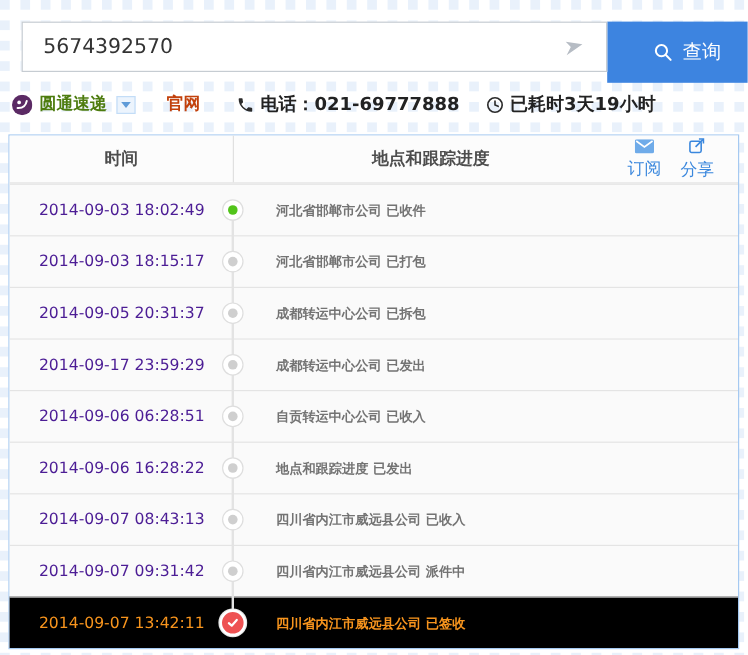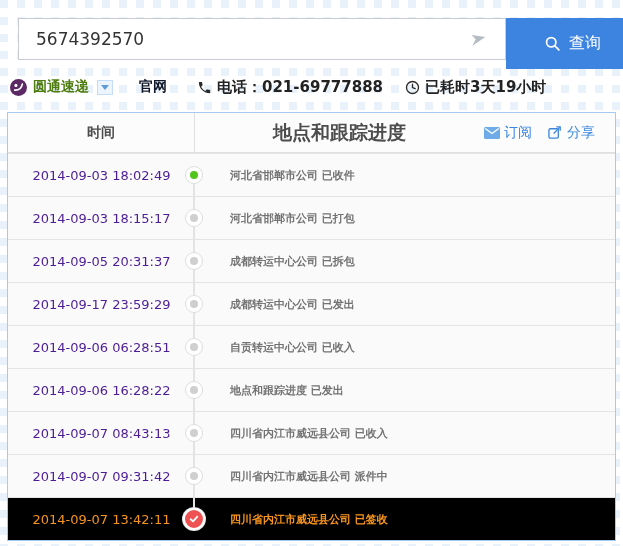--- a/index.html
+++ b/index.html
@@ -32,40 +32,40 @@
 
   
   .courier-bar { position:absolute; top:72px; left:10px; height:30px; display:flex; align-items:center; z-index:5; }
   .courier-logo { width:17px; height:17px; flex:0 0 auto; }
   .courier-name { margin-left:6px; color:#4d7c0f; font-size:14px; font-weight:bold; text-decoration:none; cursor:pointer; }
   .dropdown-toggle {
     margin-left:8px; width:16px; height:15px; background:#ecf4fd; border:1px solid #c3ddf7;
     display:flex; align-items:center; justify-content:center; cursor:pointer;
   }
   .dropdown-caret { width:0; height:0; border-left:4px solid transparent; border-right:4px solid transparent; border-top:5px solid #5f9bd8; }
-  .website-link { margin-left:26px; color:#0f172a; font-size:14px; font-weight:bold; text-decoration:none; cursor:pointer; }
+  .website-link { margin-left:26px; color:#c2410c; font-size:14px; font-weight:bold; text-decoration:none; cursor:pointer; }
   .phone-group { margin-left:30px; display:flex; align-items:center; gap:5px; }
   .phone-text { font-size:15px; font-weight:bold; color:#222; }
   .elapsed-group { margin-left:22px; display:flex; align-items:center; gap:5px; }
   .elapsed-text { font-size:15px; font-weight:bold; color:#222; }
 
   
   .tracking-table {
     position:absolute; left:7px; top:112px; width:609px;
     border:1px solid #a5c9f1; background:#fff; z-index:4;
   }
   .table-header { height:40px; display:flex; align-items:stretch; background:#fcfcfc; border-bottom:1px solid #e0e0e0; }
   .col-time-header {
     width:187px; border-right:1px solid #e0e0e0; display:flex; align-items:center; justify-content:center;
     font-size:14px; font-weight:bold; color:#4d4d4d;
   }
   .col-progress-header { flex:1; display:flex; align-items:center; }
-  .progress-label { flex:1; text-align:center; font-size:19px; font-weight:bold; color:#4d4d4d; }
+  .progress-label { flex:1; text-align:center; font-size:14px; font-weight:bold; color:#4d4d4d; }
   .header-actions { display:flex; align-items:center; gap:16px; padding-right:20px; }
-  .action-link { display:flex; align-items:center; gap:4px; color:#3a87dd; font-size:14px; text-decoration:none; cursor:pointer; }
+  .action-link { display:flex; align-items:center; gap:4px; color:#3a87dd; font-size:14px; text-decoration:none; cursor:pointer;flex-direction:column; }
 
   .table-body { position:relative; }
   .timeline-line { position:absolute; left:185px; top:21px; width:2px; height:345px; background:#e3e3e3; z-index:1; pointer-events:none; }
 
   .track-row { position:relative; height:43px; display:flex; align-items:center; background:#fafafa; border-top:1px solid #e4e4e4; }
   .track-row:first-child { border-top:none; }
   .cell-time { width:187px; text-align:center; font-size:13px; color:#4c1d95; }
   .cell-status { padding-left:35px; font-size:11px; color:#737373;font-weight:bold; }
 
   .dot { position:absolute; left:177px; top:50%; transform:translateY(-50%); z-index:2;

